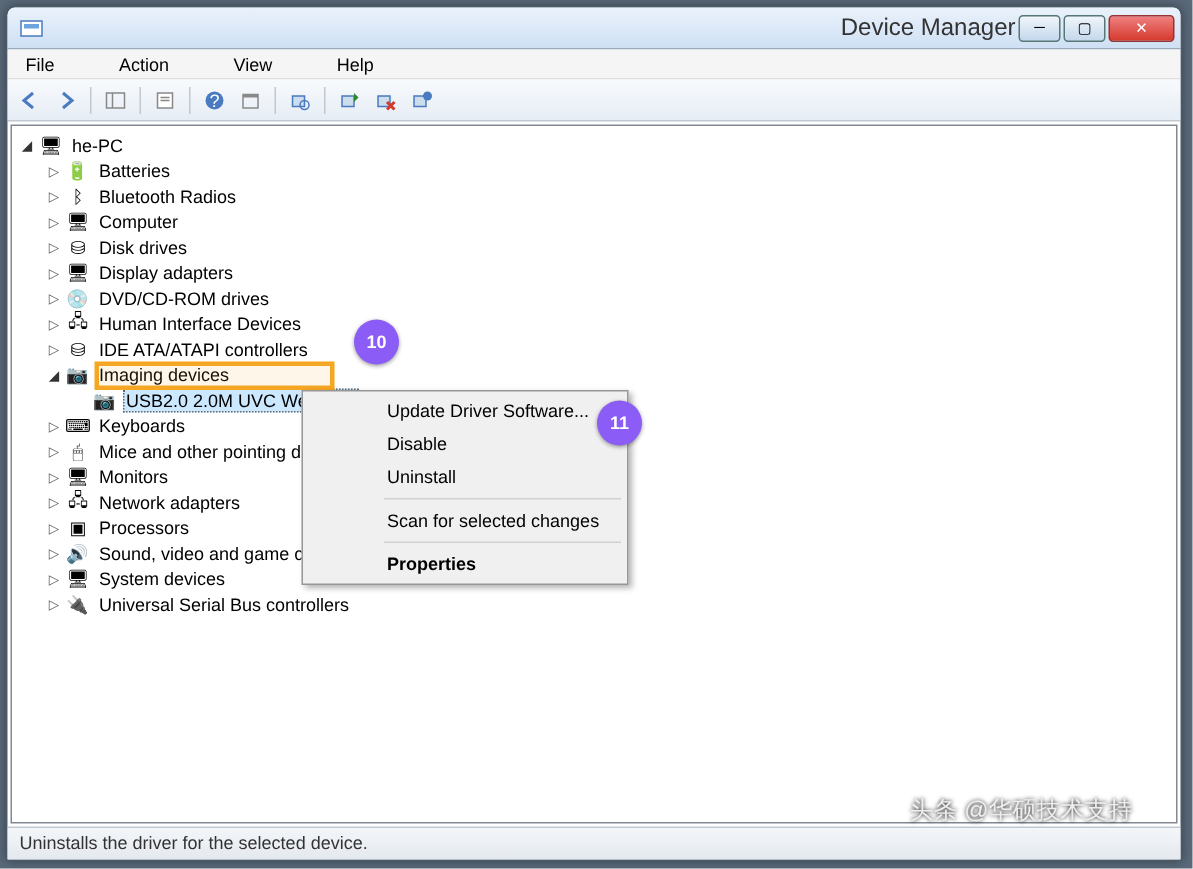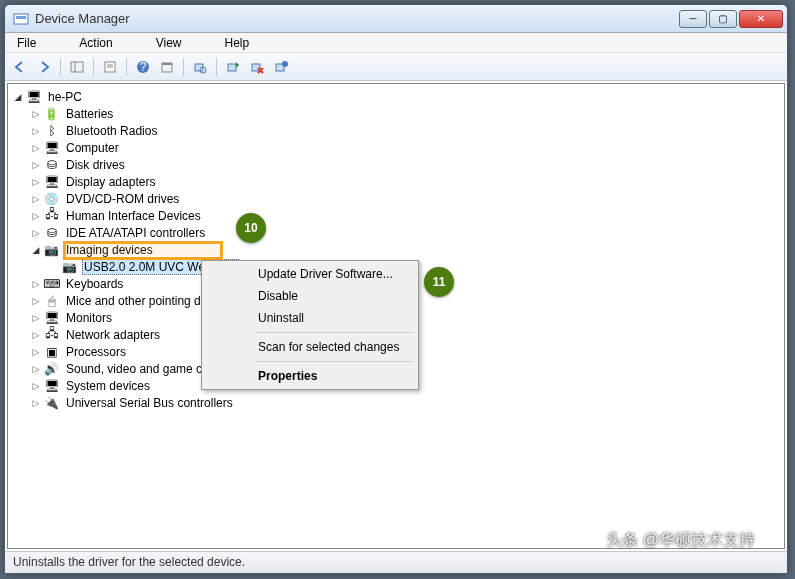--- a/index.html
+++ b/index.html
@@ -1,39 +1,39 @@
 <!DOCTYPE html>
 <html><head>
   <meta charset="utf-8">
   <style>
     * { margin: 0; padding: 0; box-sizing: border-box; font-family: "Segoe UI", Tahoma, sans-serif; font-size: 12px; }
     body { background: #5a6a7a; padding: 4px; width: 795px; height: 579px; overflow: hidden; position: relative; }
     .window { background: #fff; border: 1px solid #4a5a6a; border-radius: 6px 6px 0 0; width: 784px; height: 570px; box-shadow: 0 0 8px rgba(0,0,0,0.4); overflow: hidden; display: flex; flex-direction: column; }
     .titlebar { height: 28px; background: linear-gradient(#eaf2fb, #cfe0f4); display: flex; align-items: center; padding: 0 4px 0 8px; border-bottom: 1px solid #9ab; }
     .titlebar .icon { width: 16px; height: 16px; margin-right: 6px; }
-    .titlebar .title { flex: 1; font-size: 13px; color: #333; }
+    .titlebar .title { flex: 1; font-size: 16px; color: #333; text-align: right; }
     .win-btns { display: flex; gap: 0; }
     .win-btn { width: 28px; height: 18px; border: 1px solid #577; background: linear-gradient(#f0f5fa,#c4d8ec); border-radius: 3px; margin-left: 2px; display: flex; align-items: center; justify-content: center; cursor: pointer; font-size: 10px; }
     .win-btn.min, .win-btn.max { width: 28px; }
     .win-btn.close { width: 44px; background: linear-gradient(#f08080,#d43a2c); color: #fff; border-color: #933; }
     .menubar { height: 20px; background: #f5f5f5; display: flex; align-items: center; padding: 0 4px; border-bottom: 1px solid #ddd; gap: 27px; }
     .menu-item { padding: 2px 8px; cursor: pointer; }
     .toolbar { height: 28px; background: linear-gradient(#f8fafd,#e6edf5); border-bottom: 1px solid #c0c8d0; display: flex; align-items: center; padding: 0 4px; gap: 2px; }
     .tb-btn { width: 22px; height: 22px; display: flex; align-items: center; justify-content: center; border: 1px solid transparent; border-radius: 2px; cursor: pointer; }
     .tb-sep { width: 1px; height: 18px; background: #c0c8d0; margin: 0 3px; }
     .tree-area { flex: 1; background: #fff; border: 1px solid #828790; margin: 2px; overflow: auto; position: relative; padding: 4px 0 0 4px; }
     .statusbar { height: 22px; background: linear-gradient(#f4f6f9,#e4e9ef); border-top: 1px solid #c0c8d0; padding: 3px 8px; font-size: 12px; color: #333; }
     .tree-node { display: flex; align-items: center; height: 17px; white-space: nowrap; }
     .expander { width: 12px; height: 12px; display: flex; align-items: center; justify-content: center; margin-right: 2px; cursor: pointer; font-size: 9px; color: #666; }
     .node-icon { width: 16px; height: 16px; margin-right: 4px; display: flex; align-items: center; justify-content: center; font-size: 12px; }
     .node-label { padding: 0 2px; }
     .node-label.selected { background: #cce8ff; border: 1px dotted #666; padding: 0 1px; }
     .children { margin-left: 18px; }
     .highlight-box { position: absolute; border: 3px solid #f5a623; background: rgba(245,166,35,0.1); pointer-events: none; z-index: 5; }
-    .callout { position: absolute; width: 30px; height: 30px; border-radius: 50%; background: #4d7c0f; color: #fff; display: flex; align-items: center; justify-content: center; font-size: 14px; font-weight: bold; z-index: 15; box-shadow: 0 1px 3px rgba(0,0,0,0.4); }
+    .callout { position: absolute; width: 30px; height: 30px; border-radius: 50%; background: #8b5cf6; color: #fff; display: flex; align-items: center; justify-content: center; font-size: 14px; font-weight: bold; z-index: 15; box-shadow: 0 1px 3px rgba(0,0,0,0.4); }
     .context-menu { position: absolute; background: #f0f0f0; border: 1px solid #979797; box-shadow: 2px 2px 4px rgba(0,0,0,0.3); z-index: 10; padding: 2px; width: 218px; }
     .ctx-item { padding: 4px 20px 4px 30px; cursor: pointer; font-size: 12px; white-space: nowrap; }
     .ctx-item.bold { font-weight: bold; }
     .ctx-sep { height: 1px; background: #d0d0d0; margin: 3px 2px 3px 28px; }
     .watermark { position: absolute; right: 40px; bottom: 28px; color: #eee; font-size: 16px; text-shadow: 0 0 3px #000; z-index: 20; }
   </style>
 </head>
 <body>
 
 <div class="window">
@@ -237,21 +237,21 @@
     <div class="context-menu" style="left:193px; top:176px;padding-left:26px;">
       <div class="ctx-item">Update Driver Software...</div>
       <div class="ctx-item">Disable</div>
       <div class="ctx-item">Uninstall</div>
       <div class="ctx-sep"></div>
       <div class="ctx-item">Scan for selected changes</div>
       <div class="ctx-sep"></div>
       <div class="ctx-item bold">Properties</div>
     </div>
     <div class="highlight-box" style="left:196px; top:217px; width:212px; height:22px;"></div>
-    <div class="callout" style="left:416px; top:183px;">
+    <div class="callout" style="left:390px; top:183px;">
         <span>11</span>
       </div>
   </div>
 
   <div class="statusbar">
     <span>Uninstalls the driver for the selected device.</span>
   </div>
 </div>
 
 <div class="watermark">头条 @华硕技术支持</div>

